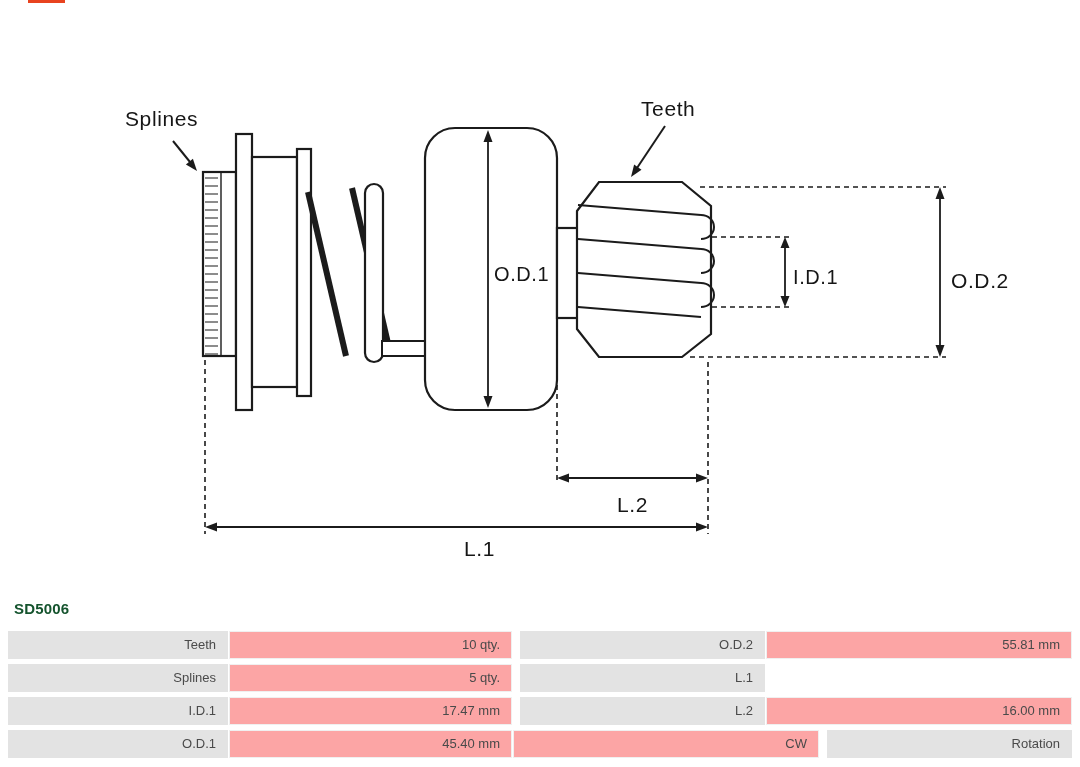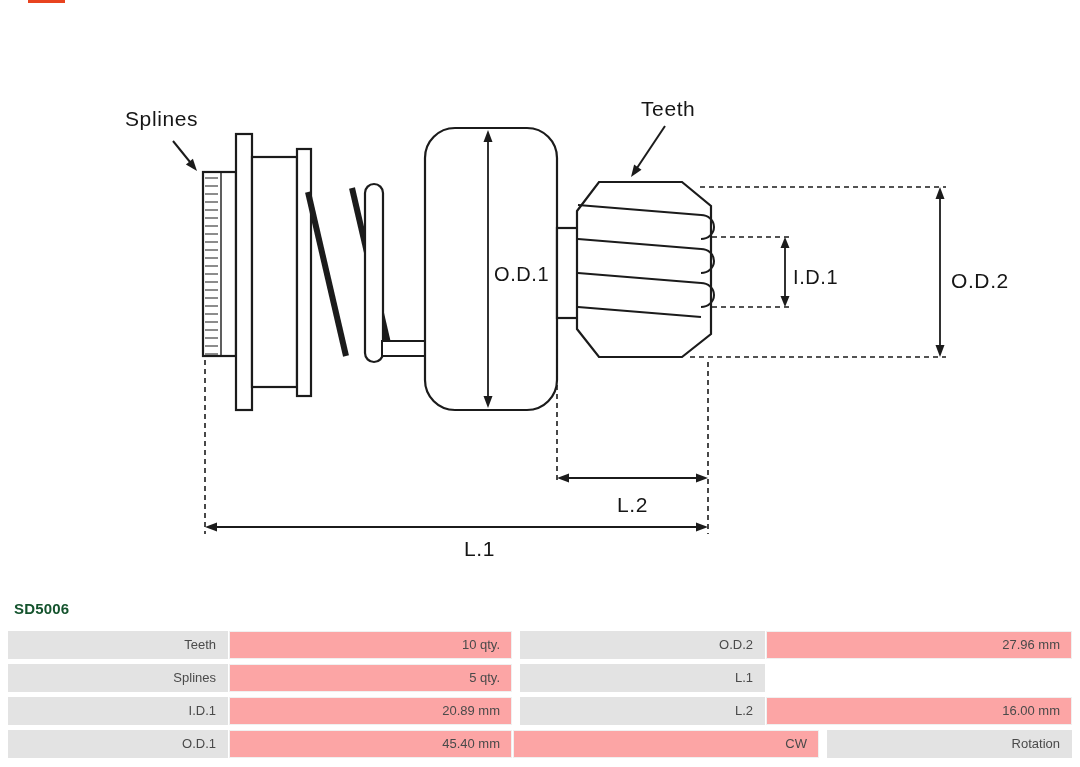--- a/index.html
+++ b/index.html
@@ -126,30 +126,30 @@
 </svg>
 </div>
 
 <div class="partnum">SD5006</div>
 
 <div class="spec-table">
   <div class="trow">
     <div class="cell label c1">Teeth</div>
     <div class="cell value c2">10 qty.</div>
     <div class="cell label c3">O.D.2</div>
-    <div class="cell value c4">27.96 mm</div>
+    <div class="cell value c4">55.81 mm</div>
   </div>
   <div class="trow">
     <div class="cell label c1">Splines</div>
     <div class="cell value c2">5 qty.</div>
     <div class="cell label c3">L.1</div>
   </div>
   <div class="trow">
     <div class="cell label c1">I.D.1</div>
-    <div class="cell value c2">20.89 mm</div>
+    <div class="cell value c2">17.47 mm</div>
     <div class="cell label c3">L.2</div>
     <div class="cell value c4">16.00 mm</div>
   </div>
   <div class="trow">
     <div class="cell label c1">O.D.1</div>
     <div class="cell value c2">45.40 mm</div>
     <div class="cell value c4">CW</div>
     <div class="cell label c3">Rotation</div>
   </div>
 </div>

